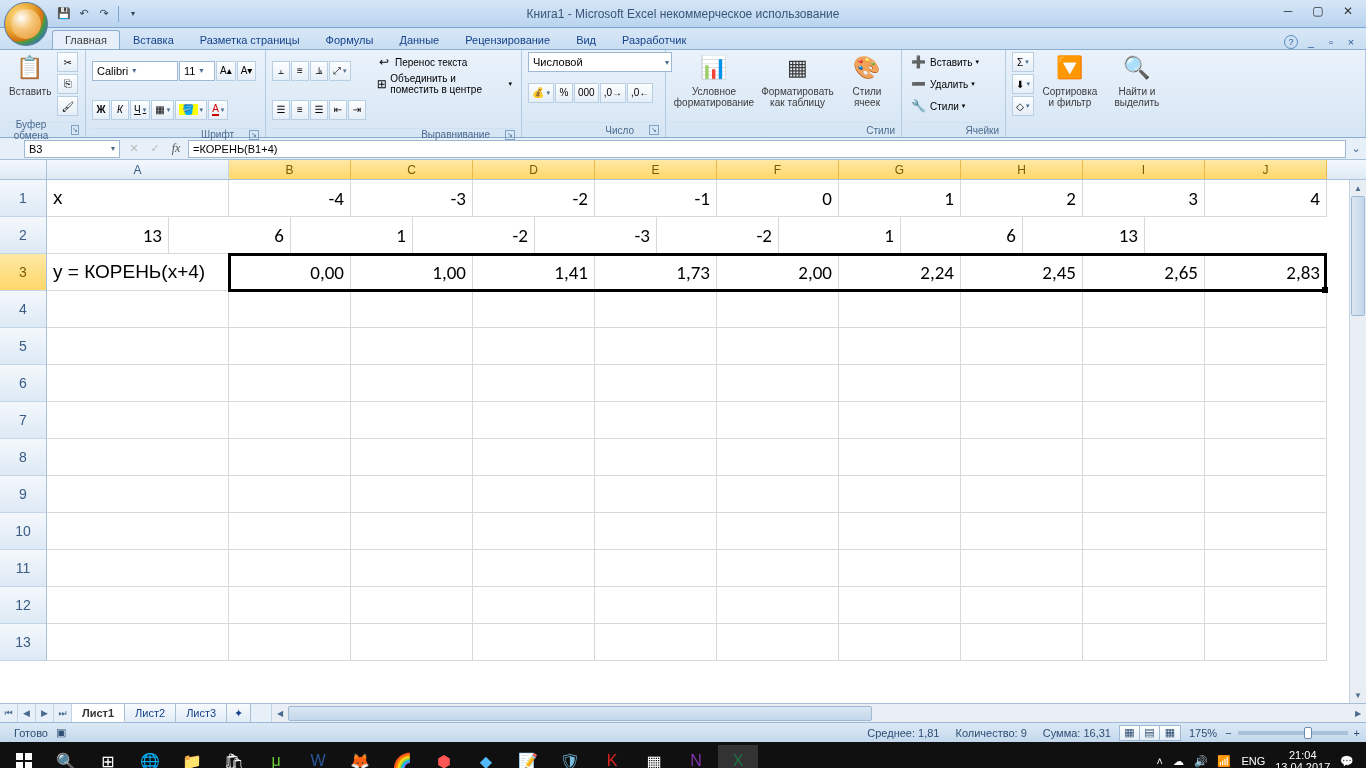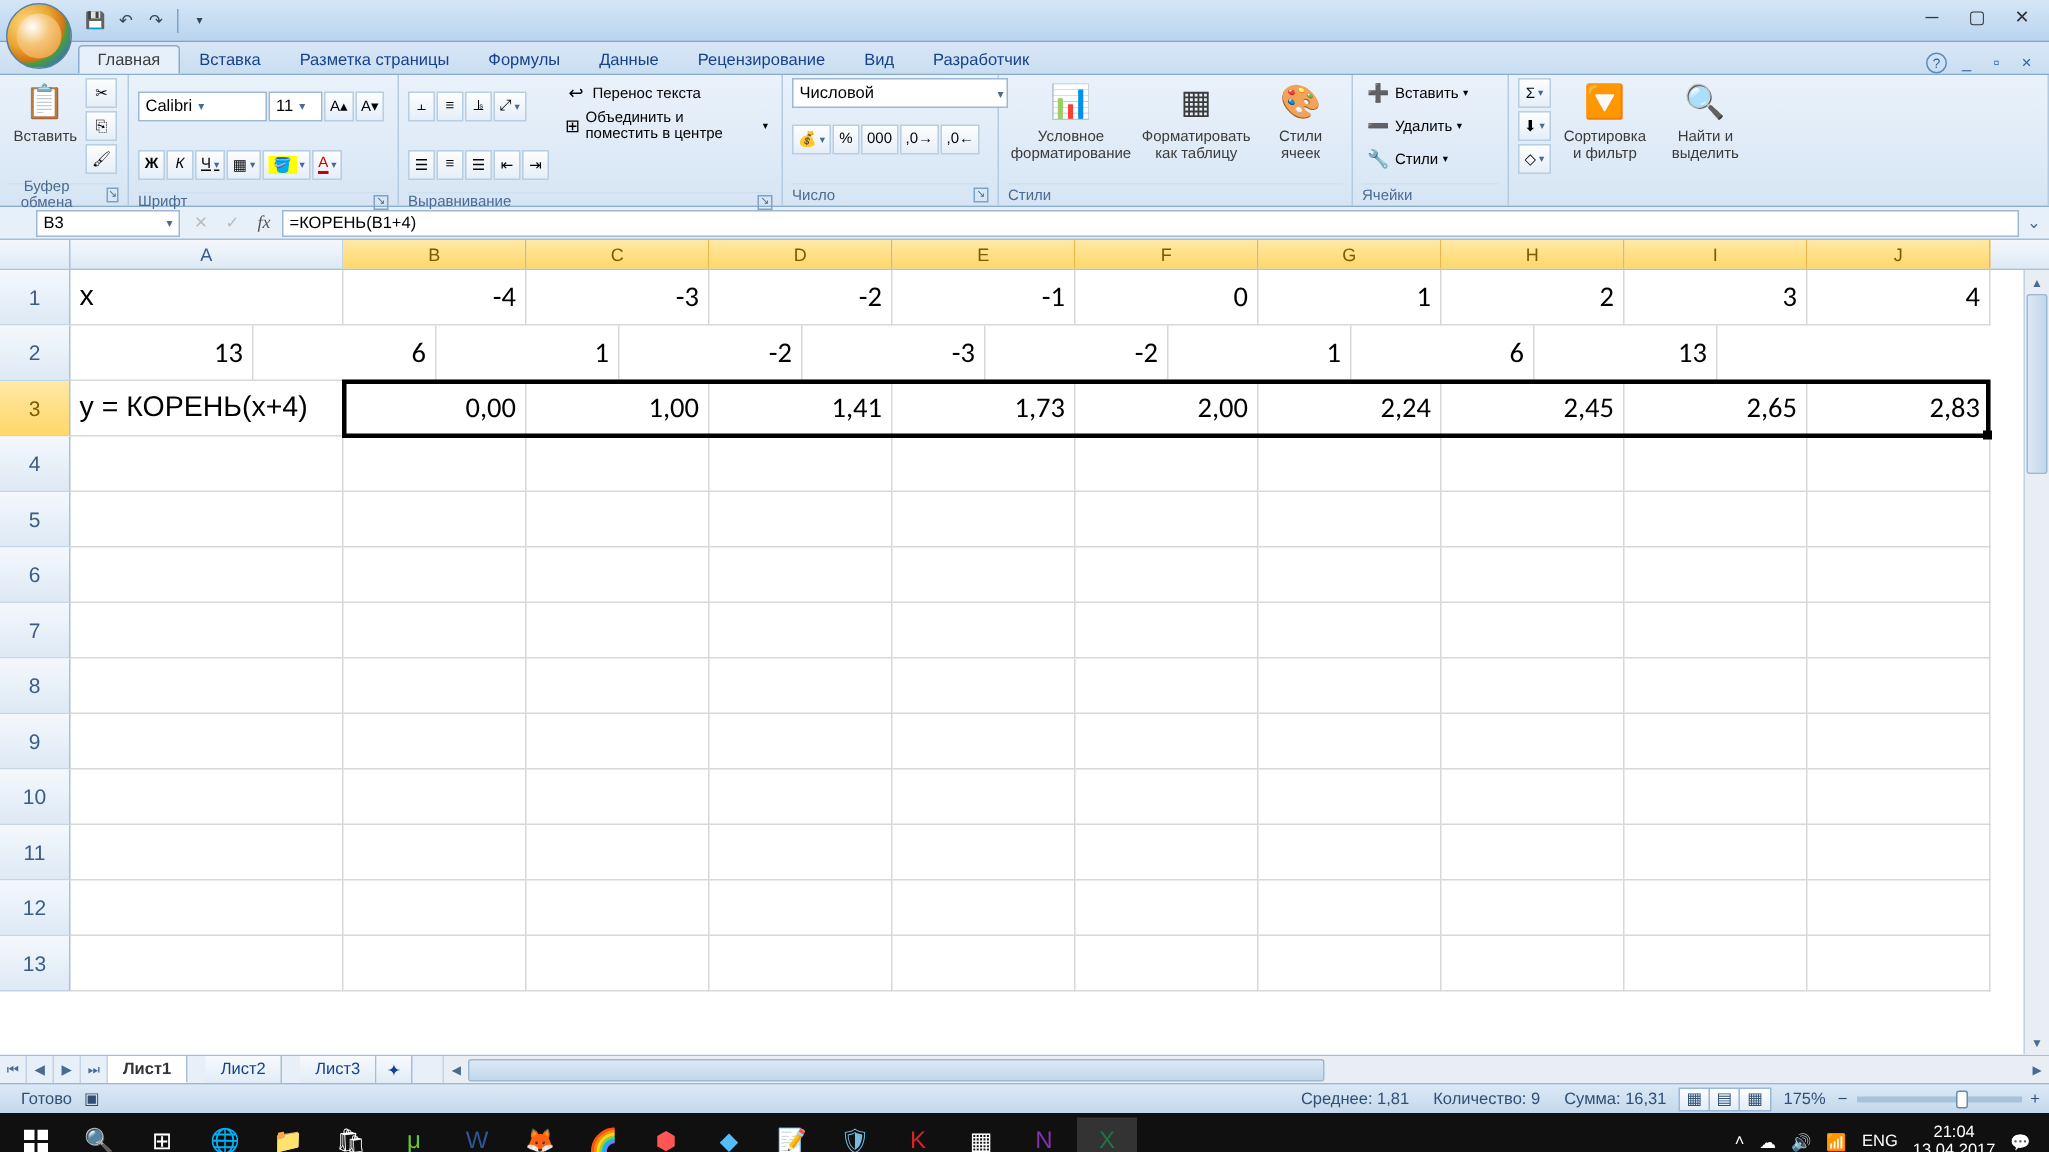--- a/index.html
+++ b/index.html
@@ -20,21 +20,21 @@
 .tabstrip { height:22px; background:linear-gradient(#d8e7f6,#c9def2); display:flex; align-items:flex-end; padding-left:52px; border-bottom:1px solid #8aadcf; }
 .tab { padding:3px 12px; font-size:11px; color:#15428b; cursor:default; border:1px solid transparent; border-bottom:none; }
 .tab.active { background:#e7f0fa; border-color:#8aadcf; border-radius:3px 3px 0 0; color:#3b3b3b; }
 .tab-right { margin-left:auto; display:flex; align-items:center; gap:6px; padding-right:8px;}
 .tab-right div{ width:14px;height:14px; display:flex;align-items:center;justify-content:center;color:#2a5c9a;}
 
 
 .ribbon { height:88px; background:linear-gradient(#eaf2fb,#d6e5f4); display:flex; border-bottom:1px solid #8aadcf; }
 .group { border-right:1px solid #b3cce2; padding:2px 6px 0 6px; display:flex; flex-direction:column; }
 .group-body { flex:1; display:flex; gap:3px; align-items:flex-start; }
-.group-label { height:15px; text-align:center; font-size:10px; color:#4a6b90; border-top:1px solid #cfe0f0; display:flex; align-items:center; justify-content:space-between; gap:15px;}
+.group-label { height:15px; text-align:center; font-size:10px; color:#4a6b90; border-top:1px solid #cfe0f0; display:flex; align-items:center; justify-content:flex-end; gap:15px;}
 .group-label .dlg { width:10px; height:10px; border:1px solid #7fa3c5; font-size:7px; line-height:8px; color:#4a6b90;}
 .bigbtn { display:flex; flex-direction:column; align-items:center; gap:2px; padding:0 3px; font-size:10px; color:#3b3b3b; text-align:center; min-width:40px;}
 .bigbtn .ico { width:32px; height:32px; display:flex; align-items:center; justify-content:center; font-size:22px;}
 .stack { display:flex; flex-direction:column; gap:2px; }
 .stack .row { display:flex; gap:1px; align-items:center; }
 .lilbtn { min-width:18px; height:20px; border:1px solid #b8cee3; background:linear-gradient(#fdfefe,#e5eef8); display:flex; align-items:center; justify-content:center; font-size:10px; padding:0 3px;}
 .lilbtn.arrow::after{content:"▾"; font-size:7px; margin-left:2px; color:#4a6b90;}
 .combo { height:20px; border:1px solid #9cb8d4; background:#fff; display:flex; align-items:center; padding:0 2px 0 4px; font-size:11px; }
 .combo .dd { margin-left:4px; font-size:8px; color:#4a6b90;}
 .ribbtn { display:flex; align-items:center; gap:3px; font-size:10px; padding:1px 3px; height:20px;}
@@ -104,20 +104,21 @@
 
 <div class="titlebar">
   <div class="office-btn"></div>
   <div class="qat">
     <div class="ico">💾</div>
     <div class="ico">↶</div>
     <div class="ico">↷</div>
     <div class="sep"></div>
     <div class="ico" style="font-size:8px;">▾</div>
   </div>
+  <div class="title-text">Книга1 - Microsoft Excel некоммерческое использование</div>
   <div class="win-ctrls">
     <div>─</div>
     <div>▢</div>
     <div>✕</div>
   </div>
 </div>
 
 <div class="tabstrip">
   <div class="tab active">Главная</div>
   <div class="tab">Вставка</div>
@@ -519,21 +520,21 @@
   </div>
 </div>
 
 <div class="sheetbar">
   <div class="sheetnav">
     <div>⏮</div>
     <div>◀</div>
     <div>▶</div>
     <div>⏭</div>
   </div>
-  <div id="sheettabs" style="display:flex;gap:12px;">
+  <div id="sheettabs" style="display:flex;">
       <div class="sheettab active">Лист1</div>
       <div class="sheettab">Лист2</div>
       <div class="sheettab">Лист3</div>
     </div>
   <div class="sheettab new">✦</div>
   <div class="hscroll">
     <div class="arr">◀</div>
     <div class="track">
         <div class="thumb"></div>
       </div>

